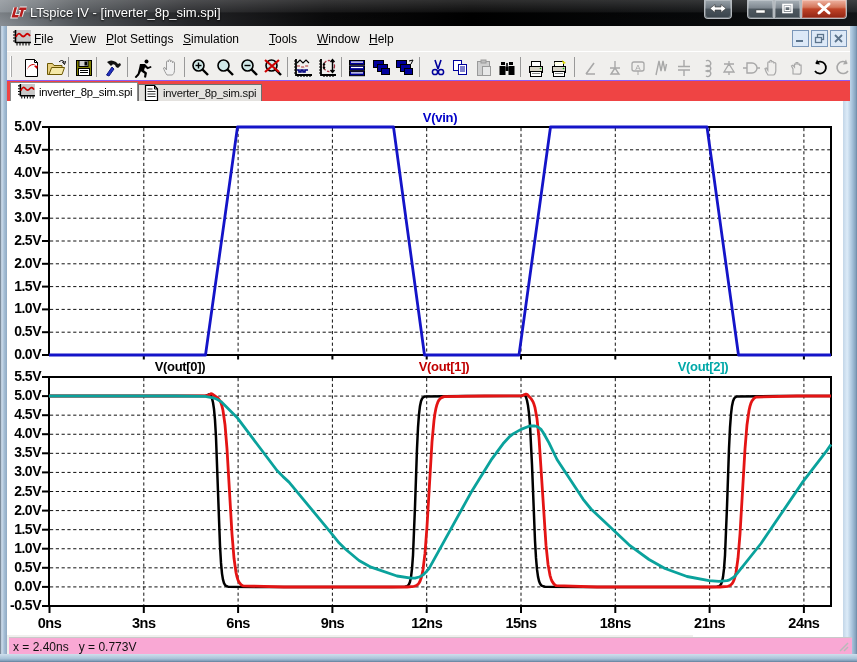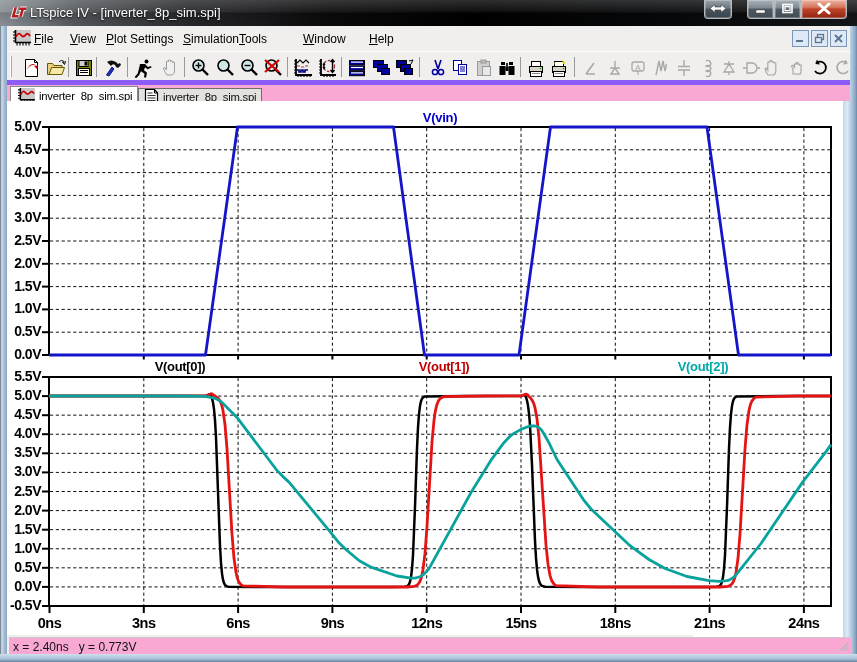--- a/index.html
+++ b/index.html
@@ -5,21 +5,21 @@
 #win { position:absolute; left:0; top:0; width:693px; height:662px; background:#f0efed; }
 #titlebar { position:absolute; left:0; top:0; width:857px; height:26px;
   background:linear-gradient(180deg, rgba(255,255,255,.18) 0, rgba(255,255,255,.06) 45%, rgba(0,0,0,.12) 50%, rgba(0,0,0,0) 100%),
              linear-gradient(90deg,#8a9096 0,#52565a 9%,#26272a 22%,#0b0b0c 38%,#000 55%,#0a0c0e 88%,#14171a 100%); }
 #title-text { position:absolute; left:30px; top:5px; color:#fff; font-size:13px; text-shadow:0 1px 2px #000; white-space:pre; }
 .aerobtn { position:absolute; top:0; height:19px; border:1px solid #b5babf; border-top:none; box-shadow:inset 0 0 0 1px rgba(255,255,255,.25); }
 #menubar { position:absolute; left:7px; top:26px; width:843px; height:25px; background:#f0efed; color:#000; font-size:12px; }
 .mi { position:absolute; top:6px; }
 .mi u { text-decoration:underline; }
 #toolbar { position:absolute; left:7px; top:51px; width:843px; height:29px; background:#f0efed; border-top:1px solid #fff; }
-#tabbar { position:absolute; left:7px; top:80px; width:843px; height:21px; background:#f9a8d4; border-top:5px solid #8b5cf6; }
+#tabbar { position:absolute; left:7px; top:80px; width:843px; height:21px; background:#ef4444; border-top:1px solid #8b5cf6; }
 #client { position:absolute; left:7px; top:101px; width:836px; height:534px; background:#fff; }
 #statusbar { position:absolute; left:9px; top:637px; width:843px; height:17px; background:#f9a8d4; border-top:1px solid #c9c9c9; font-size:12px; color:#111; }
 .borderL { position:absolute; left:0; top:26px; width:7px; height:628px; background:linear-gradient(90deg,#5c6b7a 0,#cfdeed 25%,#a5bed5 60%,#8fa9c2 100%); }
 .borderR { position:absolute; left:843px; top:26px; width:14px; height:628px; background:linear-gradient(90deg,#c3d6e8 0,#dcebf8 30%,#a9c4dc 65%,#7f9cb8 95%,#5c7891 100%); }
 .borderB { position:absolute; left:0px; top:654px; width:857px; height:8px; background:linear-gradient(180deg,#cfdfec 0,#abc5da 55%,#82a0bb 85%,#5f7d97 100%); }
 </style></head>
 <body>
 <div id="win">
   <div id="titlebar">
     <svg style="position:absolute;left:9px;top:5px" width="20" height="15" viewBox="0 0 20 15">
@@ -60,22 +60,22 @@
 <rect x="3" y="0" width="16" height="13" fill="#c8c8c8"></rect>
 <path d="M3.5,0 v13 M3.5,12.5 h15.5" stroke="#000" stroke-width="1.6" fill="none"></path>
 <path d="M3,2 h-2 M3,5 h-2 M3,8 h-2 M3,11 h-2" stroke="#000" stroke-width="1.1"></path>
 <path d="M5,13 v2.5 M8,13 v2.5 M11,13 v2.5 M14,13 v2.5 M17,13 v2.5" stroke="#000" stroke-width="1.1"></path>
 <path d="M4,7 c1.5-4 3.5-4 5-2 c1.5,2 3,2 4.5,0 c1.5-2 3-1.5 4.5,1" fill="none" stroke="#cc0000" stroke-width="1.8"></path>
 </svg>
     <span class="mi" style="left:27px"><u>F</u>ile</span>
     <span class="mi" style="left:63px"><u>V</u>iew</span>
     <span class="mi" style="left:99px"><u>P</u>lot Settings</span>
     <span class="mi" style="left:176px"><u>S</u>imulation</span>
-    <span class="mi" style="left:232px"><u>T</u>ools</span>
-    <span class="mi" style="left:296px"><u>W</u>indow</span>
+    <span class="mi" style="left:262px"><u>T</u>ools</span>
+    <span class="mi" style="left:310px"><u>W</u>indow</span>
     <span class="mi" style="left:362px"><u>H</u>elp</span>
     <div style="position:absolute;left:785px;top:4px;width:17px;height:17px;background:#dde9f7;border:1px solid #7a96b8"><svg width="15" height="15" viewBox="0 0 15 15">
           <rect x="3" y="9" width="7" height="2" fill="#5c748c"></rect>
         </svg></div>
     <div style="position:absolute;left:804px;top:4px;width:17px;height:17px;background:#dde9f7;border:1px solid #7a96b8"><svg width="15" height="15" viewBox="0 0 15 15">
           <rect x="5.5" y="3.5" width="6" height="5" fill="none" stroke="#5c748c" stroke-width="1.3"></rect>
           <rect x="3.5" y="6.5" width="6" height="5" fill="#dde9f7" stroke="#5c748c" stroke-width="1.3"></rect>
         </svg></div>
     <div style="position:absolute;left:823px;top:4px;width:17px;height:17px;background:#dde9f7;border:1px solid #7a96b8"><svg width="15" height="15" viewBox="0 0 15 15">
           <path d="M4,4 L11,11 M11,4 L4,11" stroke="#5c748c" stroke-width="1.8"></path>

